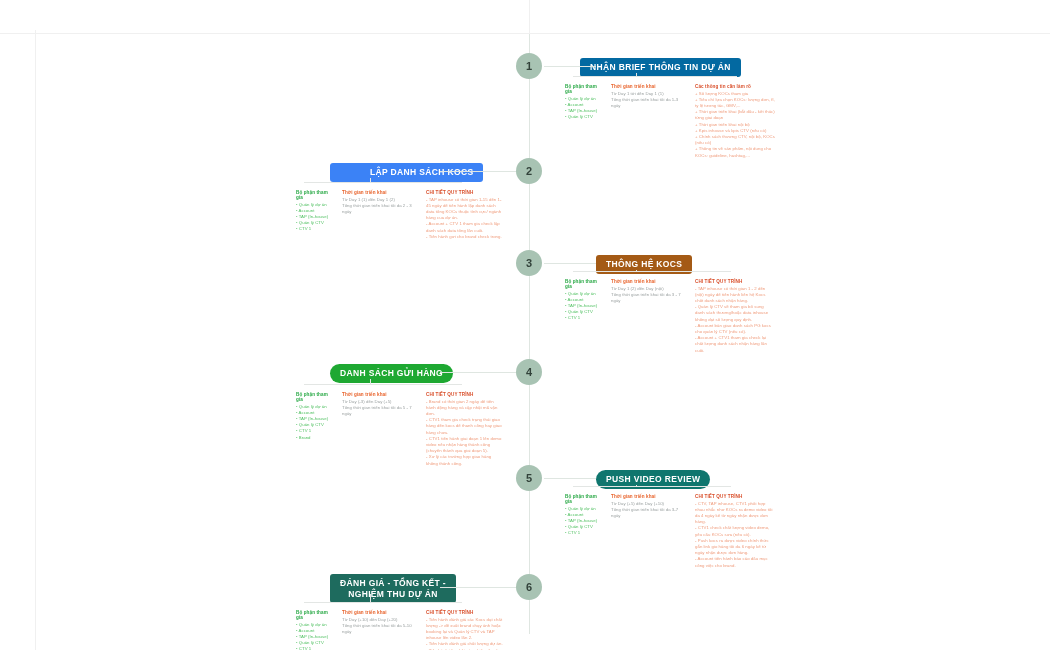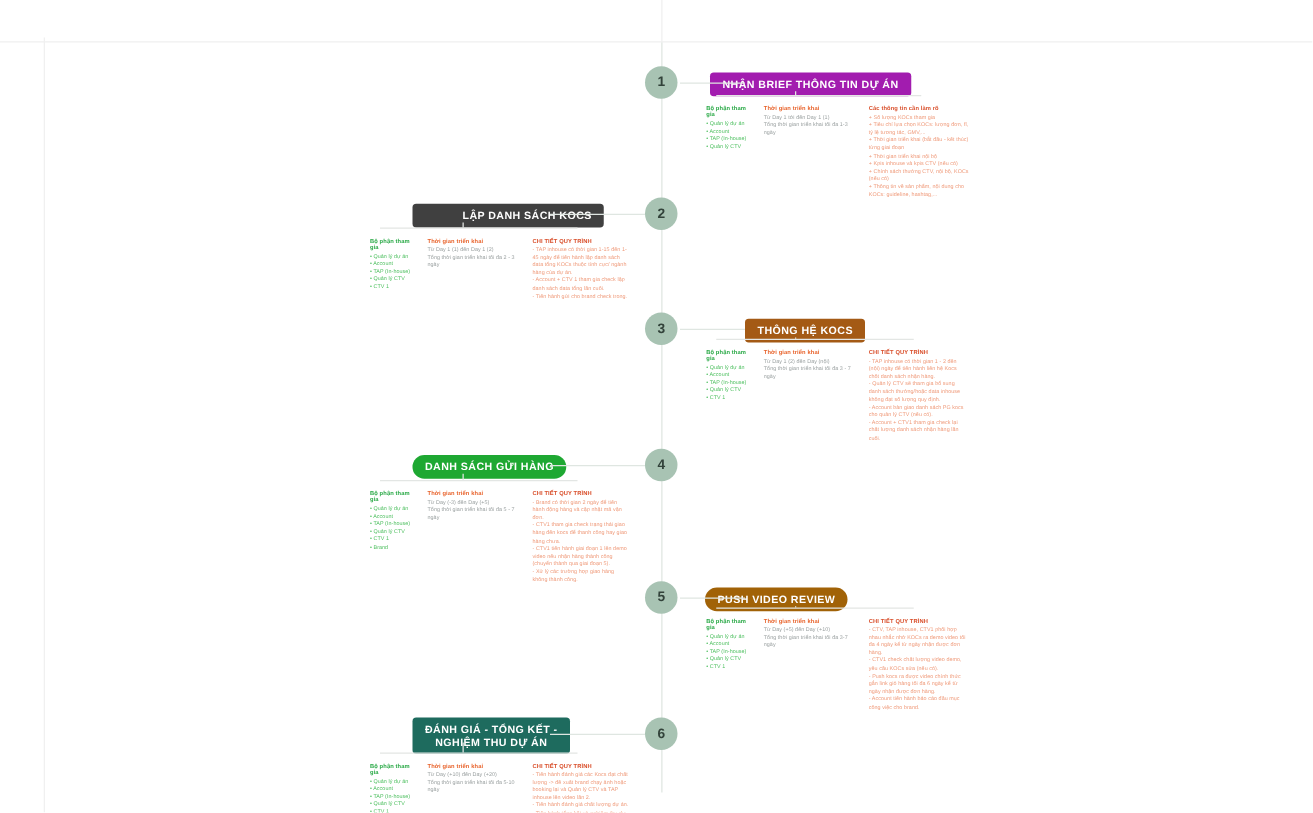--- a/index.html
+++ b/index.html
@@ -76,21 +76,21 @@
   <div class="guide guide-v" style="left:35px;"></div>
   <div class="guide guide-v" style="left:529px;top:0;height:34px;"></div>
 
 
   <div class="spine"></div>
 
   <div id="steps-root">
       <div class="node" style="top: 53px;">
         <span>1</span>
       </div>
-      <div class="badge" style="background: #a21caf; left: 568px; top: 58px;">NHẬN BRIEF THÔNG TIN DỰ ÁN</div>
+      <div class="badge" style="background: #0369a1; left: 580px; top: 58px;">NHẬN BRIEF THÔNG TIN DỰ ÁN</div>
       <div class="cols" style="left: 565px; top: 84px;">
         <div class="col" style="width: 36px;">
           <div class="col-h green">Bộ phận tham gia</div>
           <div class="li green">• Quản lý dự án</div>
           <div class="li green">• Account</div>
           <div class="li green">• TAP (In-house)</div>
           <div class="li green">• Quản lý CTV</div>
         </div>
         <div class="col" style="width: 74px;">
           <div class="col-h orange">Thời gian triển khai</div>
@@ -107,21 +107,21 @@
           <div class="li peach">+ Chính sách thưởng CTV, nội bộ, KOCs (nếu có)</div>
           <div class="li peach">+ Thông tin về sản phẩm, nội dung cho KOCs: guideline, hashtag,...</div>
         </div>
       </div>
       <div class="lead" style="top: 66px; left: 544px; width: 52px;"></div>
       <div class="bracket" style="left: 573px; top: 76px; width: 164px;"></div>
       <div class="drop" style="left: 636px; top: 73px; height: 3px;"></div>
       <div class="node" style="top: 158px;">
         <span>2</span>
       </div>
-      <div class="badge" style="background: #404040; left: 330px; top: 163px; padding-left: 40px;">LẬP DANH SÁCH KOCS</div>
+      <div class="badge" style="background: #3b82f6; left: 330px; top: 163px; padding-left: 40px;">LẬP DANH SÁCH KOCS</div>
       <div class="cols" style="left: 296px; top: 190px;">
         <div class="col" style="width: 36px;">
           <div class="col-h green">Bộ phận tham gia</div>
           <div class="li green">• Quản lý dự án</div>
           <div class="li green">• Account</div>
           <div class="li green">• TAP (In-house)</div>
           <div class="li green">• Quản lý CTV</div>
           <div class="li green">• CTV 1</div>
         </div>
         <div class="col" style="width: 74px;">
@@ -194,21 +194,21 @@
           <div class="li peach">- CTV1 tiến hành giai đoạn 1 lên demo video nếu nhận hàng thành công (chuyển thành qua giai đoạn 5).</div>
           <div class="li peach">- Xử lý các trường hợp giao hàng không thành công.</div>
         </div>
       </div>
       <div class="lead" style="top: 372px; left: 440px; width: 76px;"></div>
       <div class="bracket" style="left: 304px; top: 384px; width: 158px;"></div>
       <div class="drop" style="left: 370px; top: 379px; height: 5px;"></div>
       <div class="node" style="top: 465px;">
         <span>5</span>
       </div>
-      <div class="badge rounded" style="background: #a16207; left: 564px; top: 470px;">PUSH VIDEO REVIEW</div>
+      <div class="badge rounded" style="background: #0f766e; left: 596px; top: 470px;">PUSH VIDEO REVIEW</div>
       <div class="cols" style="left: 565px; top: 494px;">
         <div class="col" style="width: 36px;">
           <div class="col-h green">Bộ phận tham gia</div>
           <div class="li green">• Quản lý dự án</div>
           <div class="li green">• Account</div>
           <div class="li green">• TAP (In-house)</div>
           <div class="li green">• Quản lý CTV</div>
           <div class="li green">• CTV 1</div>
         </div>
         <div class="col" style="width: 74px;">

